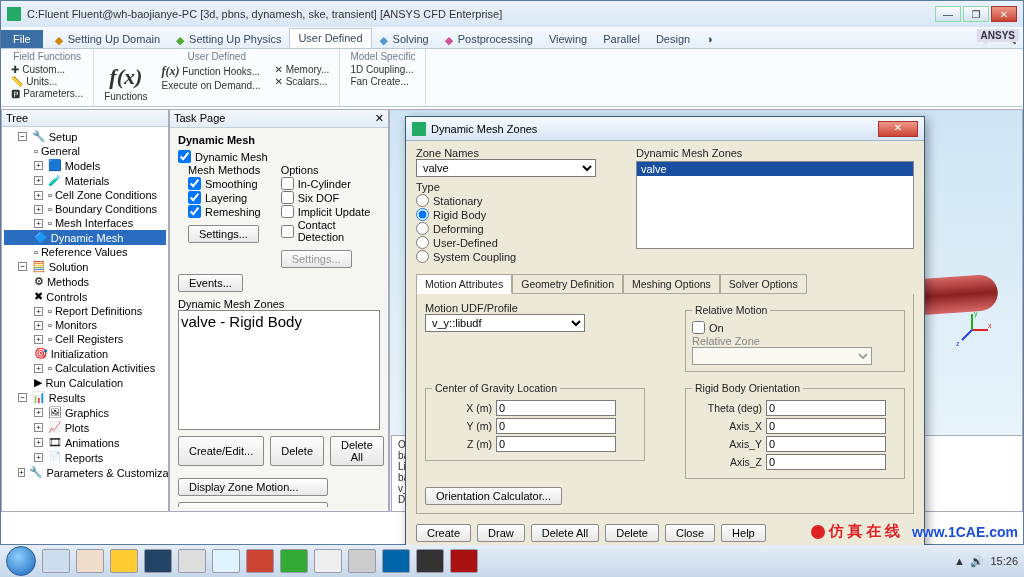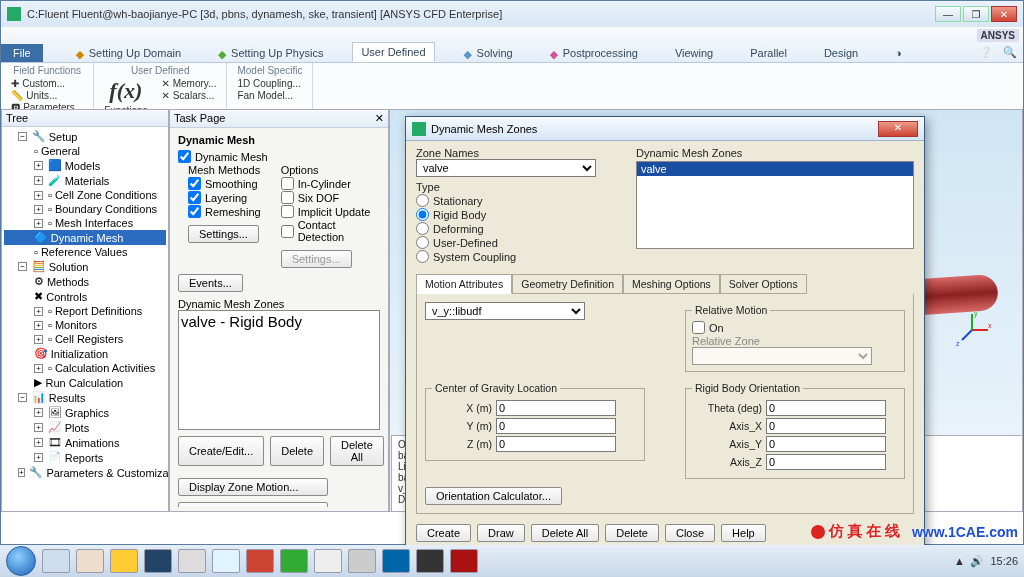--- a/index.html
+++ b/index.html
@@ -3,21 +3,21 @@
 <meta charset="utf-8">
 <style>
 * { box-sizing: border-box; font-family: "Segoe UI", Tahoma, sans-serif; }
 body { margin: 0; width: 1024px; height: 577px; background: #d4e0ed; overflow: hidden; font-size: 11px; position: relative; }
 .window-frame { border: 1px solid #5a7ca0; background: #fff; }
 .titlebar { height: 26px; background: linear-gradient(#eaf2fb, #d8e6f5); display: flex; align-items: center; padding: 0 6px; font-size: 11px; color: #333; }
 .titlebar .icon { width: 14px; height: 14px; background: #2a6; margin-right: 6px; display: inline-block; }
 .titlebar .t-buttons { margin-left: auto; display: flex; gap: 2px; }
 .titlebar .t-btn { width: 26px; height: 16px; background: linear-gradient(#f9fbfd,#d4e2f1); border: 1px solid #8da; font-size: 10px; display:flex; align-items:center; justify-content:center; }
 .titlebar .t-btn.close { background: linear-gradient(#e98,#c43); color:#fff; border-color:#a33; }
-.ribbon-tabs { height: 36px; background: linear-gradient(#f7fafe,#e5eef8); border-bottom: 1px solid #b9c8db; display:flex; align-items:flex-end; font-size:11px;gap:21px; }
+.ribbon-tabs { height: 22px; background: linear-gradient(#f7fafe,#e5eef8); border-bottom: 1px solid #b9c8db; display:flex; align-items:flex-end; font-size:11px; }
 .ribbon-tabs .tab { padding: 3px 8px; color:#34485e; cursor:pointer; display:flex; align-items:center; gap:3px; }
 .ribbon-tabs .tab.file { background:#3a6ea5; color:#fff; margin-right:4px; padding:3px 12px; }
 .ribbon-tabs .tab.active { background:#fff; border:1px solid #b9c8db; border-bottom:1px solid #fff; }
 .ribbon-body { height: 58px; background:#fafcfe; border-bottom:1px solid #b9c8db; display:flex; font-size:10px; color:#333; }
 .ribbon-grp { border-right:1px solid #d2dae6; padding:2px 10px 0 10px; display:flex; flex-direction:column; }
 .ribbon-grp .hdr { font-size:10px; color:#6d7d90; text-align:center; margin-bottom:2px; }
 .ribbon-grp .items { display:flex; gap:14px; }
 .ribbon-grp .col { display:flex; flex-direction:column; gap:1px; }
 .ribbon-grp .it { cursor:pointer; }
 .fx { font-family: "Times New Roman", serif; font-style: italic; font-size: 22px; font-weight:bold; }
@@ -135,30 +135,34 @@
       </div>
     </div>
     <div class="ribbon-grp">
       <div class="hdr">User Defined</div>
       <div class="items">
         <div class="col" style="align-items:center;">
           <span class="fx">f(x)</span>
           <span class="it">Functions</span>
         </div>
         <div class="col">
+          <div class="it"><span class="fx" style="font-size:12px;">f(x)</span> <span>Function Hooks...</span></div>
+          <div class="it">Execute on Demand...</div>
+        </div>
+        <div class="col">
           <div class="it">✕ <span>Memory...</span></div>
           <div class="it">✕ <span>Scalars...</span></div>
         </div>
       </div>
     </div>
     <div class="ribbon-grp">
       <div class="hdr">Model Specific</div>
       <div class="col">
         <div class="it">1D Coupling...</div>
-        <div class="it">Fan Model...</div>
+        <div class="it">Fan Create...</div>
       </div>
     </div>
   </div>
 
   <div class="content">
 
     <div class="tree-pane">
       <div class="pane-hd">
           <span>Tree</span>
         </div>
@@ -331,20 +335,21 @@
 
     <div class="dmz-tabs">
       <div class="dt active">Motion Attributes</div>
       <div class="dt">Geometry Definition</div>
       <div class="dt">Meshing Options</div>
       <div class="dt">Solver Options</div>
     </div>
     <div class="tab-pane">
       <div class="dlg-row">
         <div class="dlg-col">
+          <div>Motion UDF/Profile</div>
           <select style="width:160px;"><option>v_y::libudf</option></select>
         </div>
         <div class="dlg-col">
           <fieldset>
             <legend>Relative Motion</legend>
             <div class="chk">
                 <input type="checkbox" style="">
                 <span>On</span>
               </div>
             <div style="color:#888">Relative Zone</div>

